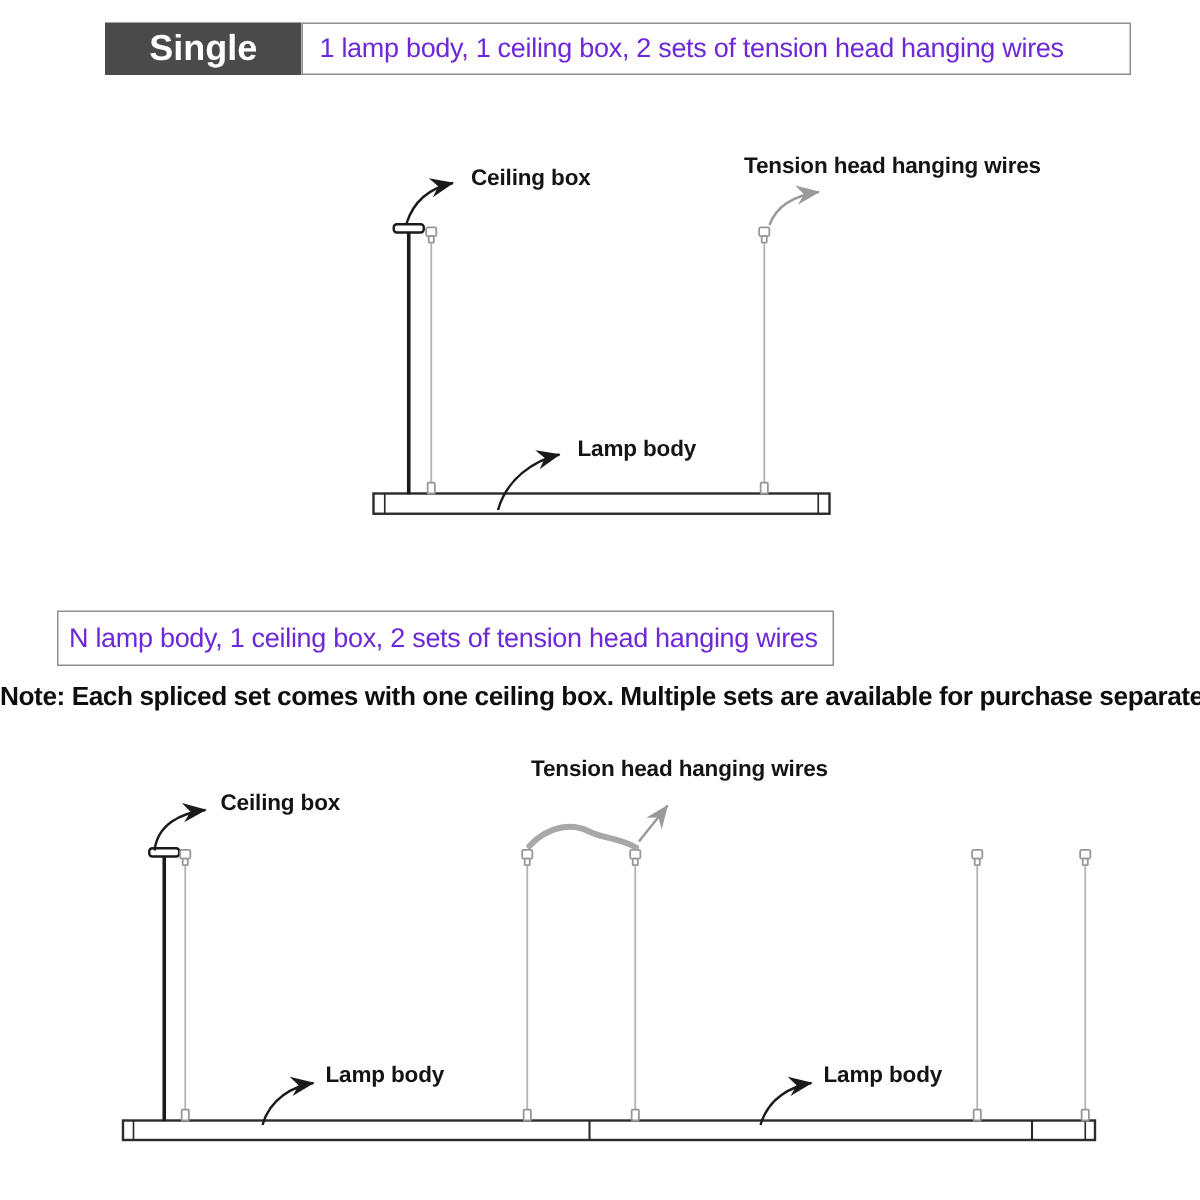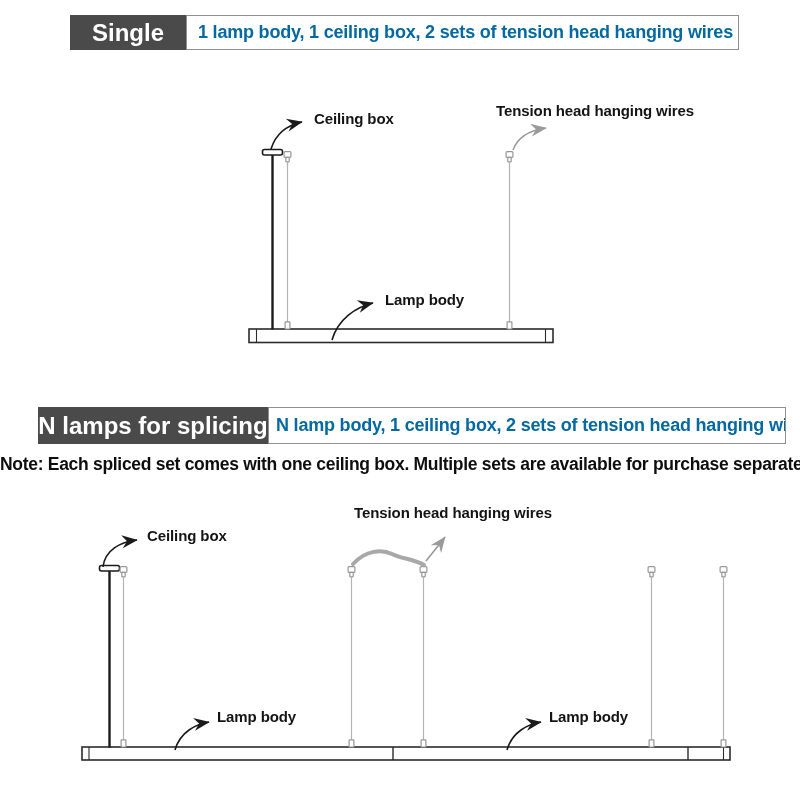--- a/index.html
+++ b/index.html
@@ -19,27 +19,27 @@
     position:relative;width:800px;height:800px;background:#ffffff;
     margin:0 auto;overflow:hidden;
   }
   .hdr-row{position:absolute;display:flex;}
   .hdr-label{
     background:var(--header-bg);color:var(--header-text);
     font-size:24px;font-weight:700;display:flex;align-items:center;justify-content:center;
     letter-spacing:0;white-space:nowrap;
   }
   .hdr-desc{
-    border:1px solid var(--box-border);background:#fff;color:#0369a1;
-    font-size:18px;font-weight:700;letter-spacing:-0.2px;
+    border:1px solid var(--box-border);background:#fff;color:#6d28d9;
+    font-size:18px;font-weight:400;letter-spacing:-0.2px;
     display:flex;align-items:center;white-space:nowrap;overflow:hidden;
     box-sizing:border-box;padding-left:11px;
   }
   .top-hdr{left:70px;top:15px;height:35px;}
-  .top-hdr .hdr-label{width:116px;}
+  .top-hdr .hdr-label{width:131px;}
   .top-hdr .hdr-desc{width:553px;}
   .bot-hdr{left:38px;top:407px;height:37px;}
   .bot-hdr .hdr-label{width:230px;}
   .bot-hdr .hdr-desc{width:518px;padding-left:7px;}
   .note{
     position:absolute;left:0;top:454px;width:800px;text-align:center;
     color:#0e0e0e;font-size:17.5px;font-weight:600;letter-spacing:-0.3px;white-space:nowrap;
   }
   .diag-label{
     position:absolute;color:var(--text-dark);font-size:15px;font-weight:600;
@@ -62,21 +62,20 @@
 <body>
 
 <div class="page">
 
   <div class="hdr-row top-hdr">
     <div class="hdr-label">Single</div>
     <div class="hdr-desc">1 lamp body, 1 ceiling box, 2 sets of tension head hanging wires</div>
   </div>
 
   <div class="hdr-row bot-hdr">
-    <div class="hdr-label">N lamps for splicing</div>
     <div class="hdr-desc">N lamp body, 1 ceiling box, 2 sets of tension head hanging wires</div>
   </div>
 
   <div class="note">Note: Each spliced set comes with one ceiling box. Multiple sets are available for purchase separately.</div>
 
   <svg class="overlay" width="800" height="800" viewBox="0 0 800 800">
     <defs>
       <g id="th-top">
         <rect x="-3.4" y="0.6" width="6.8" height="5.8" rx="1"></rect>
         <rect x="-1.7" y="6.4" width="3.4" height="4.4" rx="0.5"></rect>

